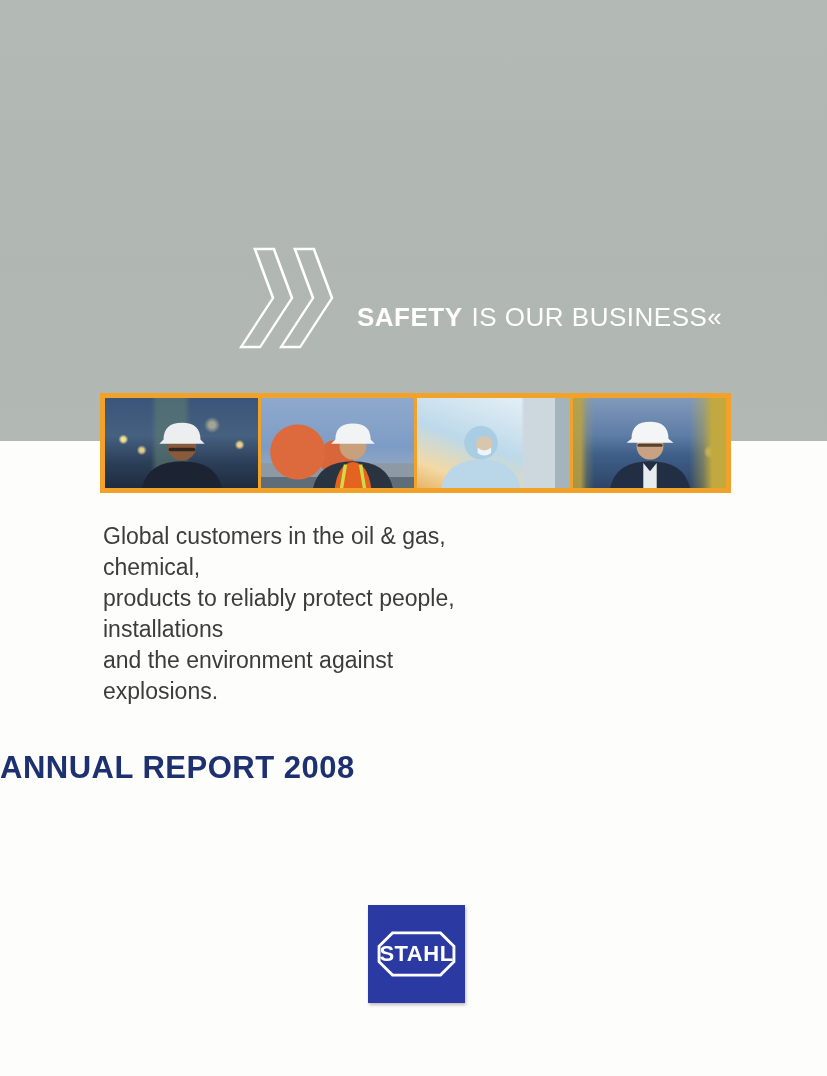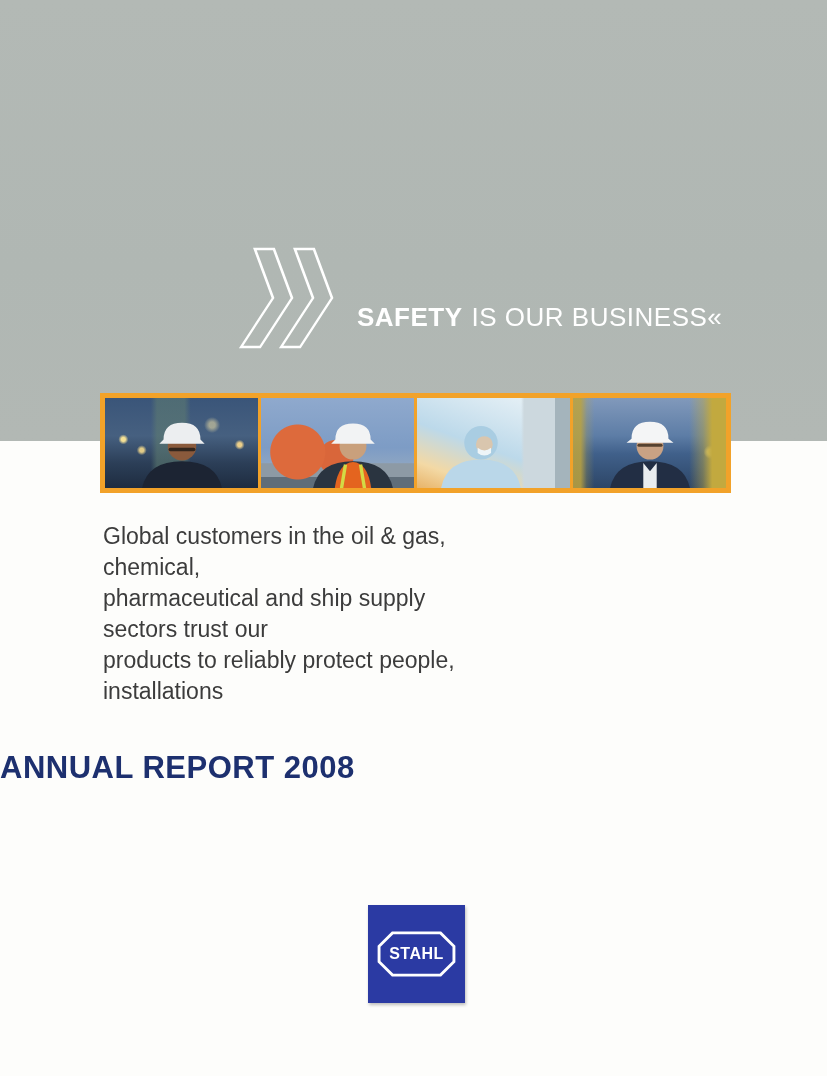--- a/index.html
+++ b/index.html
@@ -125,21 +125,21 @@
   .logo svg { position: absolute; left: 6px; top: 25px; }
   .logo-text {
     position: absolute;
     left: 0; top: 0;
     width: 97px; height: 98px;
     display: flex;
     align-items: center;
     justify-content: center;
     color: #ffffff;
     font-weight: 700;
-    font-size: 16px;
+    font-size: 22px;
     letter-spacing: 0.5px;
   }
 </style>
 </head>
 <body>
 
 <div class="page">
 
   <div class="top-band">
     <svg class="chevrons" width="100" height="104" viewBox="0 0 100 104">
@@ -191,22 +191,22 @@
         <circle cx="30" cy="18" r="8" fill="#c9a284"></circle>
         <rect x="22.5" y="16.5" width="15" height="1.8" rx="0.9" fill="#55412f"></rect>
         <path d="M19 13.5 Q19 3.5 30 3.5 Q41 3.5 41 13.5 L44 16 L16 16 Z" fill="#f4f5f6"></path>
       </svg>
     </div>
 
   </div>
 
   <div class="intro">
     <div>Global customers in the oil &amp; gas, chemical,</div>
-    <div>pharmaceutical and ship supply sectors trust our</div>
     <div>products to reliably protect people, installations</div>
+    <div>and the environment against explosions.</div>
   </div>
 
   <h1 class="report-title">ANNUAL REPORT 2008</h1>
 
   <div class="logo">
     <svg width="85" height="48" viewBox="0 0 84 50">
       <polygon points="17,3 67,3 81,17 81,33 67,47 17,47 3,33 3,17" fill="none" stroke="#ffffff" stroke-width="3"></polygon>
     </svg>
     <div class="logo-text">STAHL</div>
   </div>

